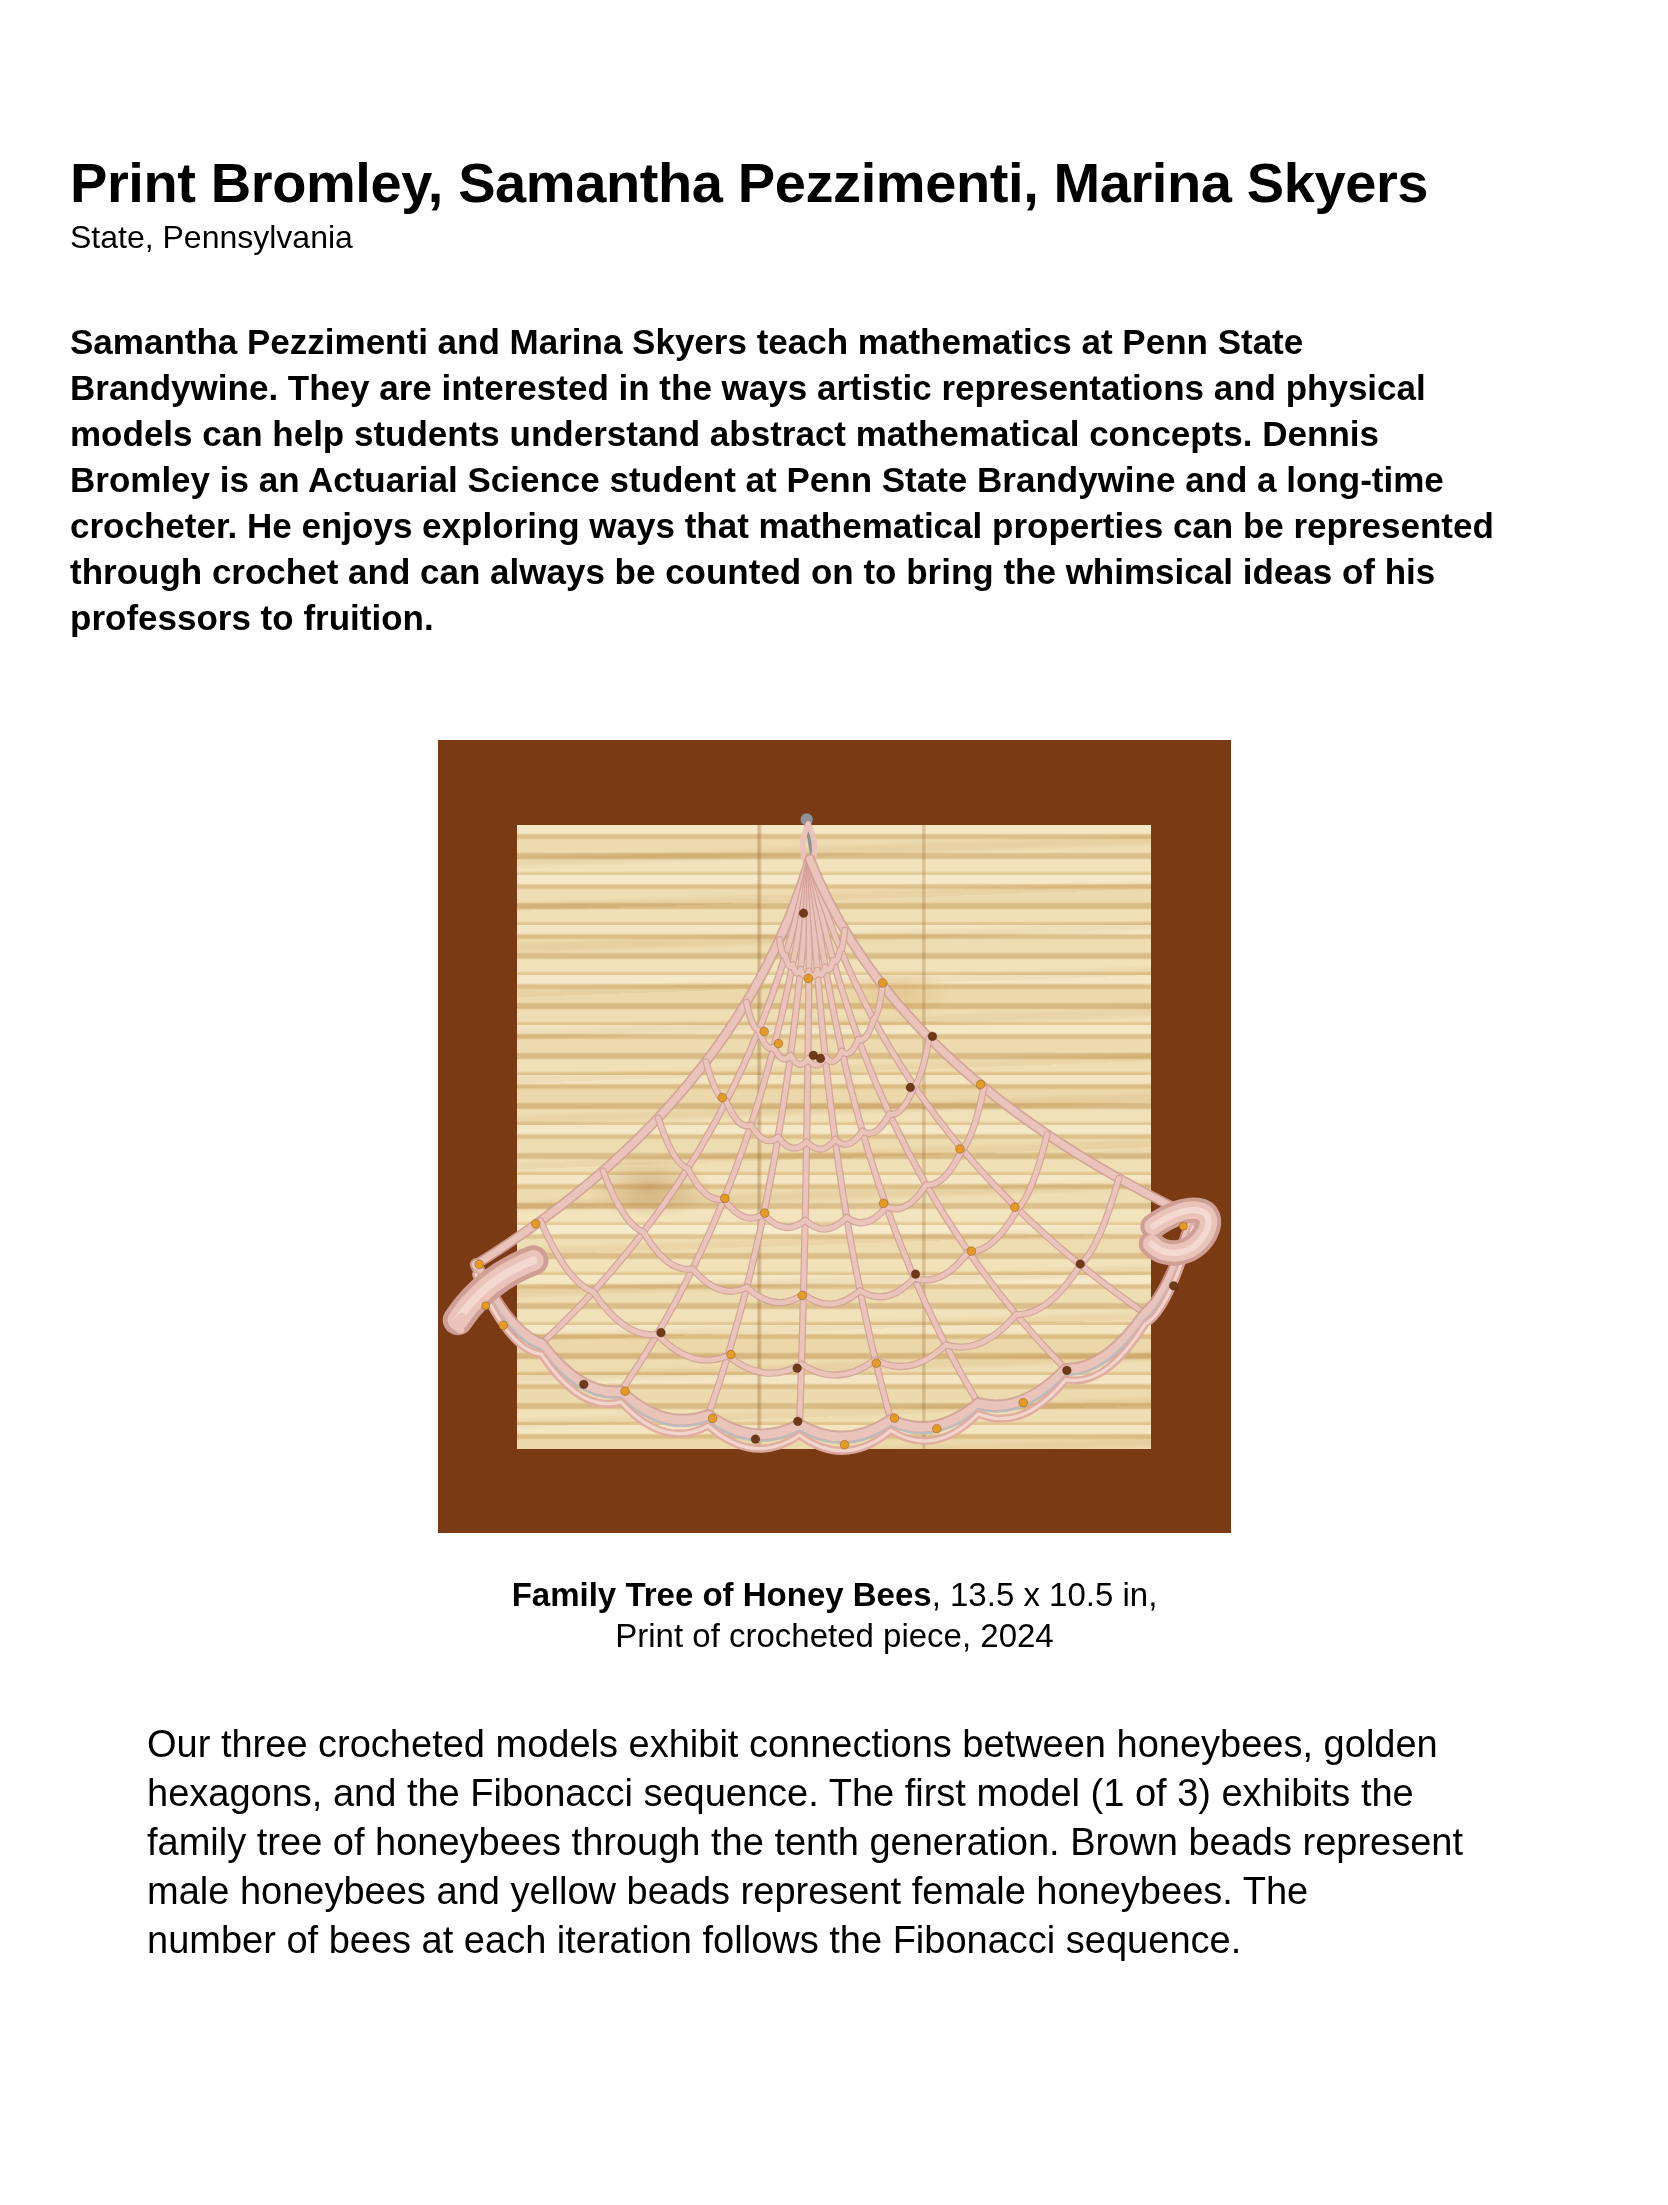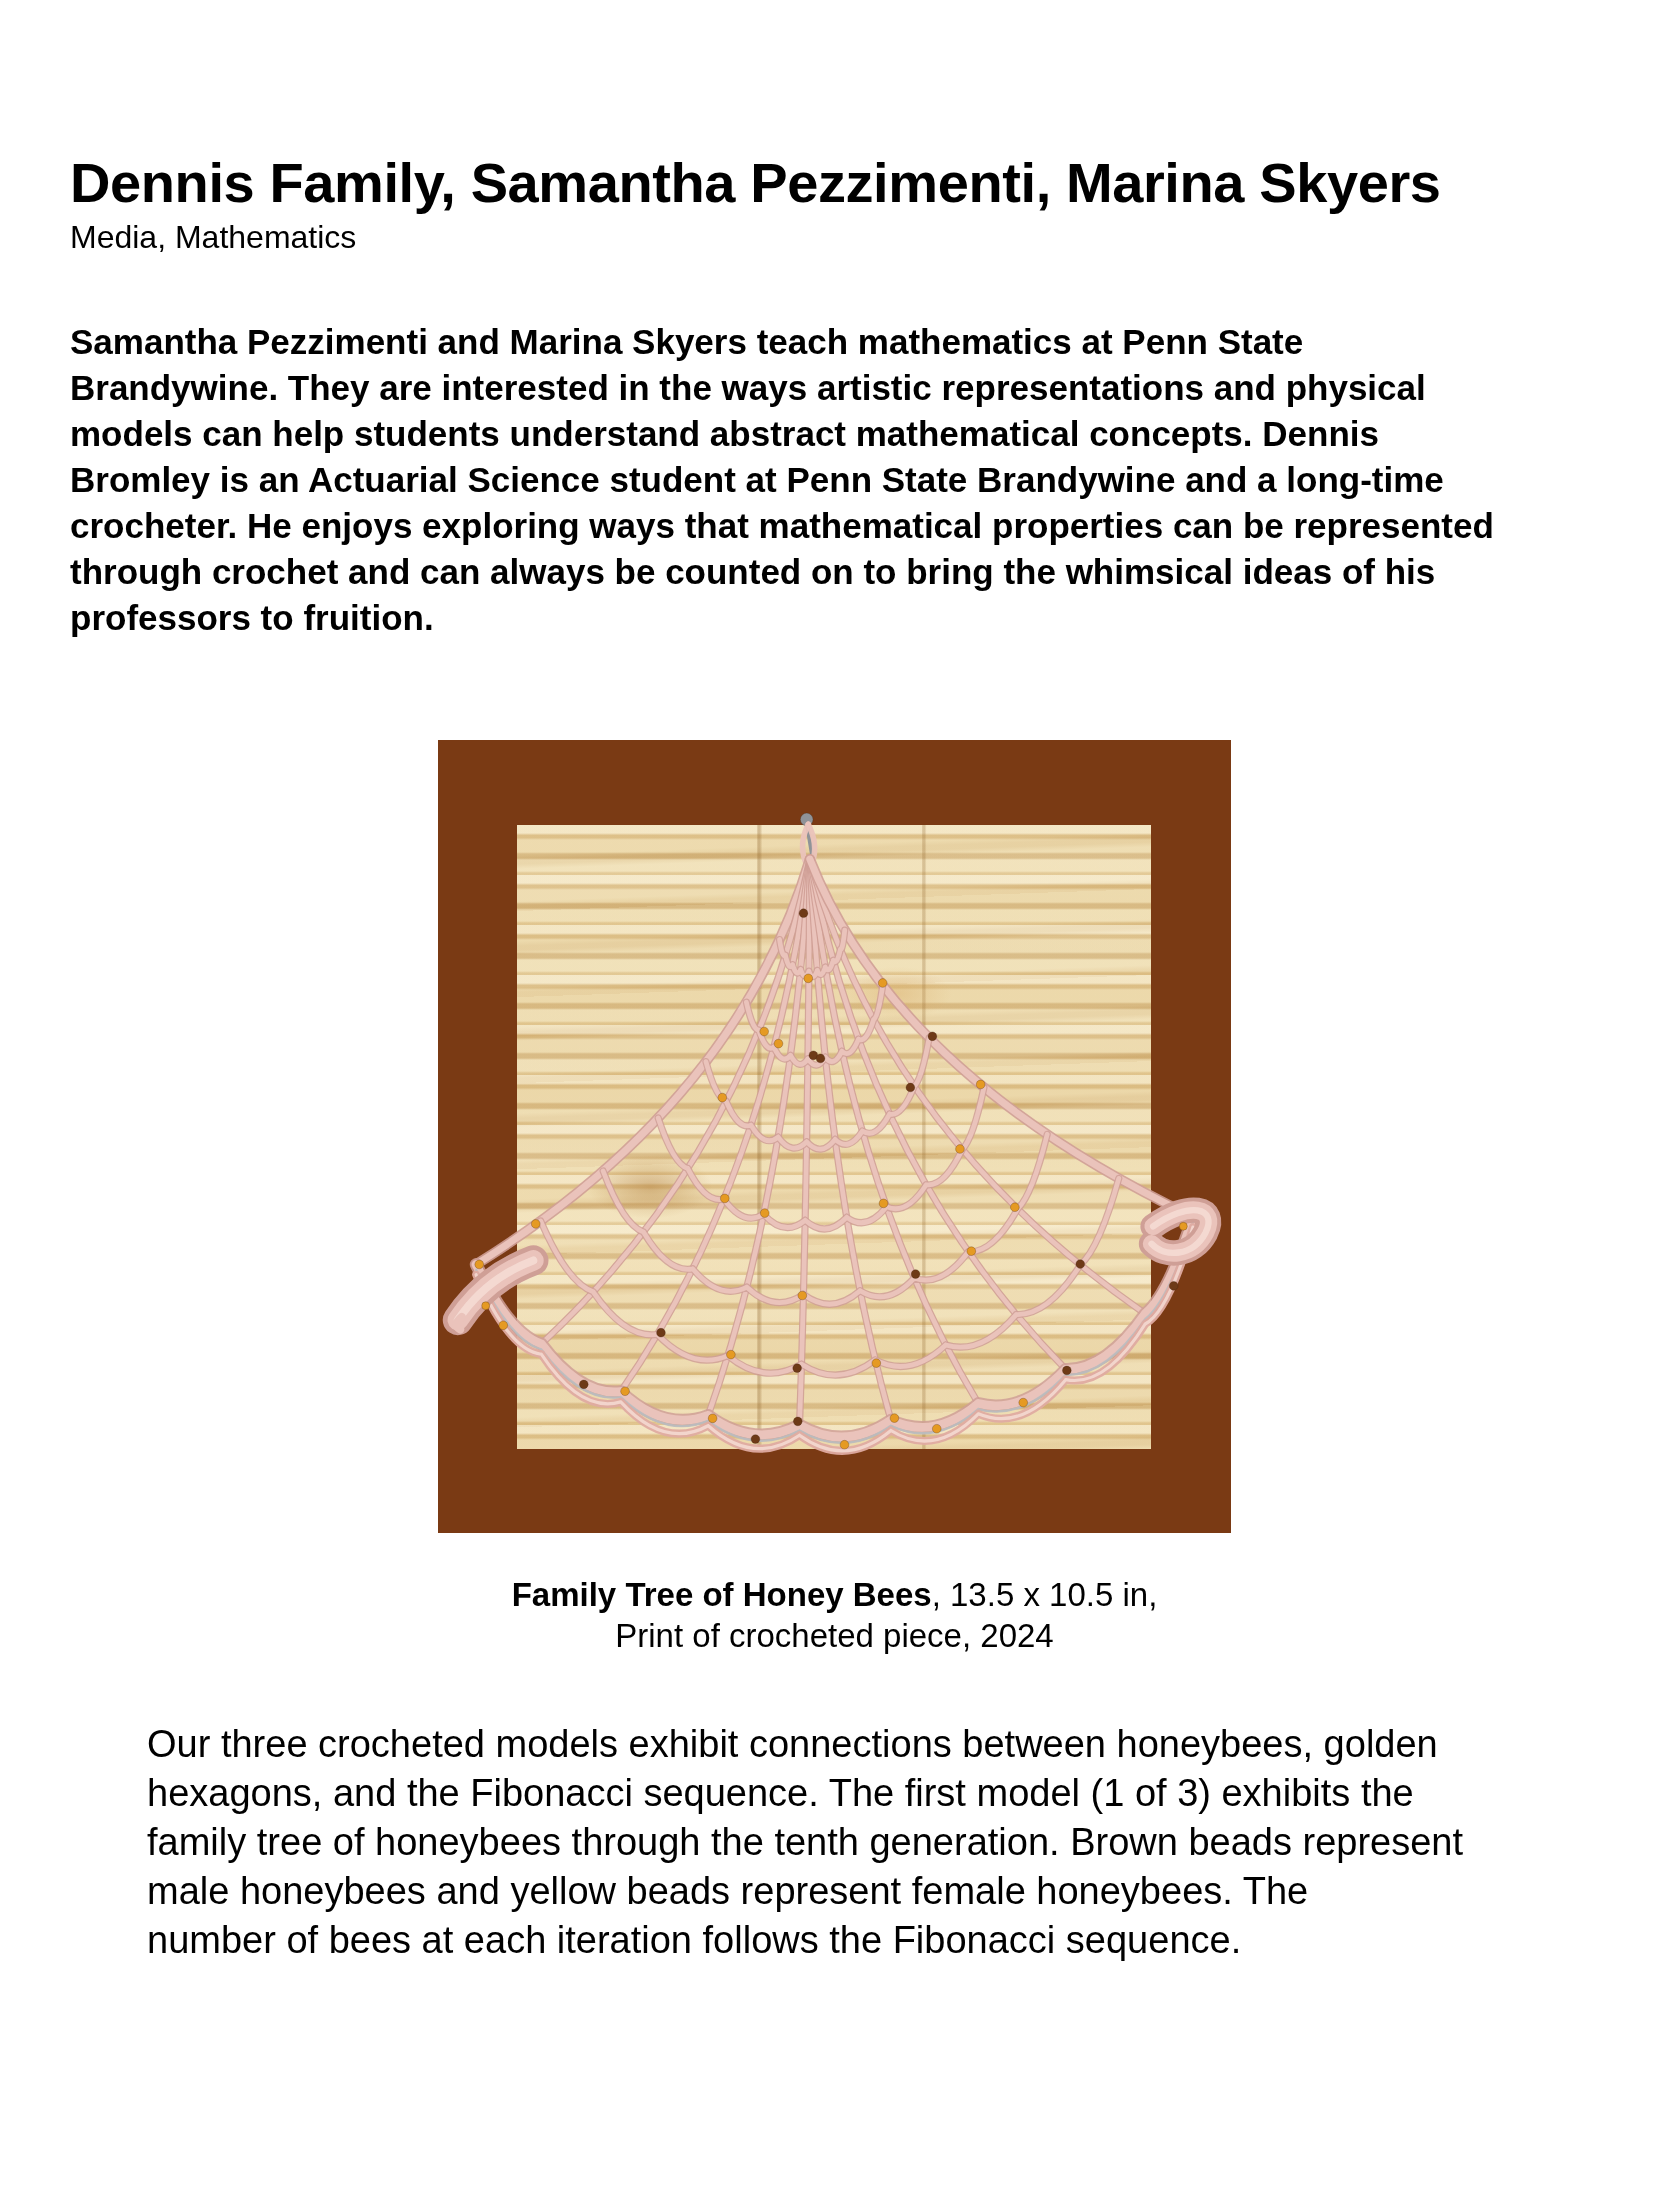--- a/index.html
+++ b/index.html
@@ -54,24 +54,24 @@
   .crochet-svg{position:absolute;left:0;top:0;width:793px;height:793px;}
   
   .artwork-caption{margin-top:41px;text-align:center;font-size:33px;line-height:41px;}
   .caption-bold{font-weight:bold;}
 </style>
 </head>
 <body>
 
 <div class="page">
 
-  <h1 class="title">Dennis Family, Samantha Pezzimenti, Marina Skyers</h1>
+  <h1 class="title">Print Bromley, Samantha Pezzimenti, Marina Skyers</h1>
 
   <div class="subtitle-block">
-    <div class="subtitle-line">Media, Mathematics</div>
+    <div class="subtitle-line">State, Pennsylvania</div>
   </div>
 
   <p class="bio-paragraph">Samantha Pezzimenti and Marina Skyers teach mathematics at Penn State
 Brandywine. They are interested in the ways artistic representations and physical
 models can help students understand abstract mathematical concepts. Dennis
 Bromley is an Actuarial Science student at Penn State Brandywine and a long-time
 crocheter. He enjoys exploring ways that mathematical properties can be represented
 through crochet and can always be counted on to bring the whimsical ideas of his
 professors to fruition.</p>
 

